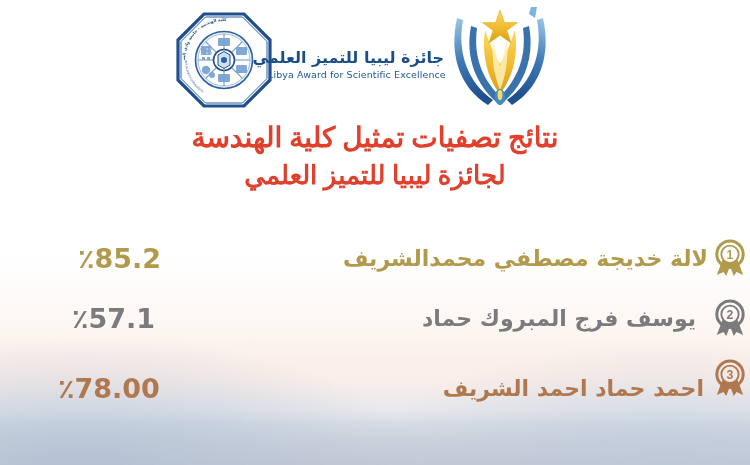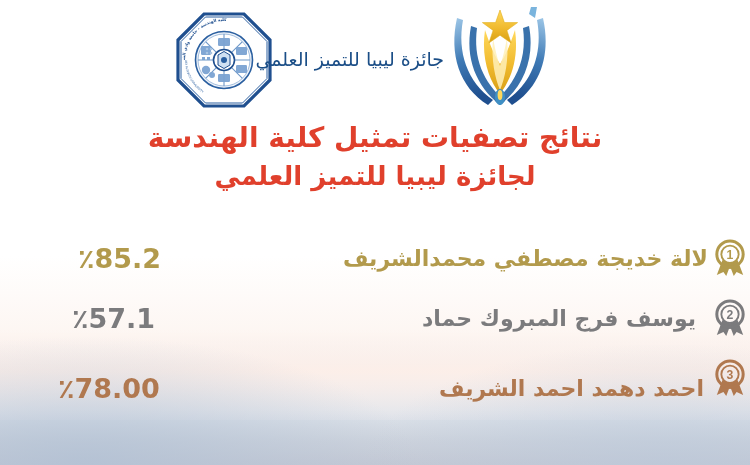--- a/index.html
+++ b/index.html
@@ -81,22 +81,22 @@
   
   .award-wordmark {
     position: absolute;
     left: 268px;
     top: 45px;
     width: 176px;
     text-align: center;
     direction: rtl;
   }
   .award-ar {
-    font-size: 19px;
-    font-weight: normal;
+    font-size: 16px;
+    font-weight: bold;
     color: #1b4e87;
     letter-spacing: 0.5px;
     line-height: 1.15;
     white-space: nowrap;
   }
   .award-en {
     font-size: 9.5px;
     color: #20589a;
     direction: ltr;
     margin-top: 2px;
@@ -114,20 +114,21 @@
   }
 
   
   .title-block {
     position: absolute;
     top: 118px;
     left: 0;
     width: 750px;
     text-align: center;
     direction: rtl;
+    font-family: Liberation Serif, serif;
   }
   .title-line {
     color: #e0402c;
     font-weight: bold;
     font-size: 28px;
     line-height: 1.42;
     letter-spacing: 0px;
     white-space: nowrap;
   }
   .title-line.l2 {
@@ -247,20 +248,21 @@
           <circle cx="31" cy="37" r="1.3"></circle>
             <circle cx="35" cy="37" r="1.3"></circle>
           <circle cx="31" cy="41" r="1.3"></circle>
             <circle cx="35" cy="41" r="1.3"></circle>
         </g>
       </svg>
     </div>
 
     <div class="award-wordmark">
       <div class="award-ar">جائزة ليبيا للتميز العلمي</div>
+      <div class="award-en">Libya Award for Scientific Excellence</div>
     </div>
 
     <div class="award-mark">
       <svg width="106" height="108" viewBox="0 0 106 108" xmlns="http://www.w3.org/2000/svg">
         <defs>
           <linearGradient id="goldg" x1="0" y1="0" x2="0" y2="1">
             <stop offset="0%" stop-color="#ffd85c"></stop>
             <stop offset="55%" stop-color="#f0ba2e"></stop>
             <stop offset="100%" stop-color="#d79e14"></stop>
           </linearGradient>
@@ -333,18 +335,18 @@
     <div class="row row-3">
       <div class="medal-cell">
         <svg class="medal-svg" width="34" height="40" viewBox="0 0 34 40" xmlns="http://www.w3.org/2000/svg">
           <path d="M9,22 L3,38 L10,35 L13,39 L18,26 Z" fill="#b0784f"></path>
           <path d="M25,22 L31,38 L24,35 L21,39 L16,26 Z" fill="#b0784f"></path>
           <circle cx="17" cy="16" r="14" fill="none" stroke="#b0784f" stroke-width="3.2"></circle>
           <circle cx="17" cy="16" r="9.2" fill="none" stroke="#b0784f" stroke-width="2"></circle>
           <text x="17" y="21.5" text-anchor="middle" font-size="13" font-weight="bold" fill="#b0784f" font-family="'Liberation Sans',sans-serif">3</text>
         </svg>
       </div>
-      <div class="name-cell">احمد دهمد احمد الشريف</div>
+      <div class="name-cell">احمد حماد احمد الشريف</div>
       <div class="pct-cell">٪78.00</div>
     </div>
 
   </div>
 </div>
 
 </body></html>

